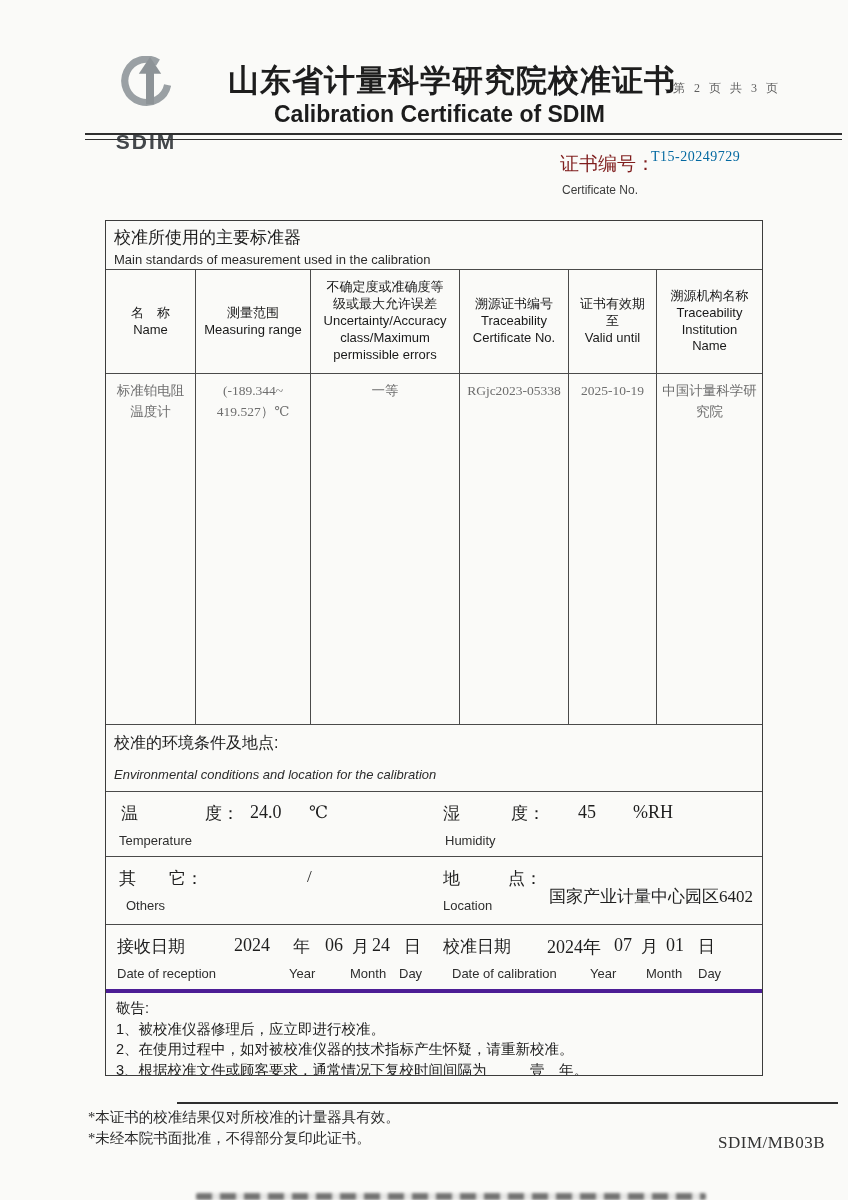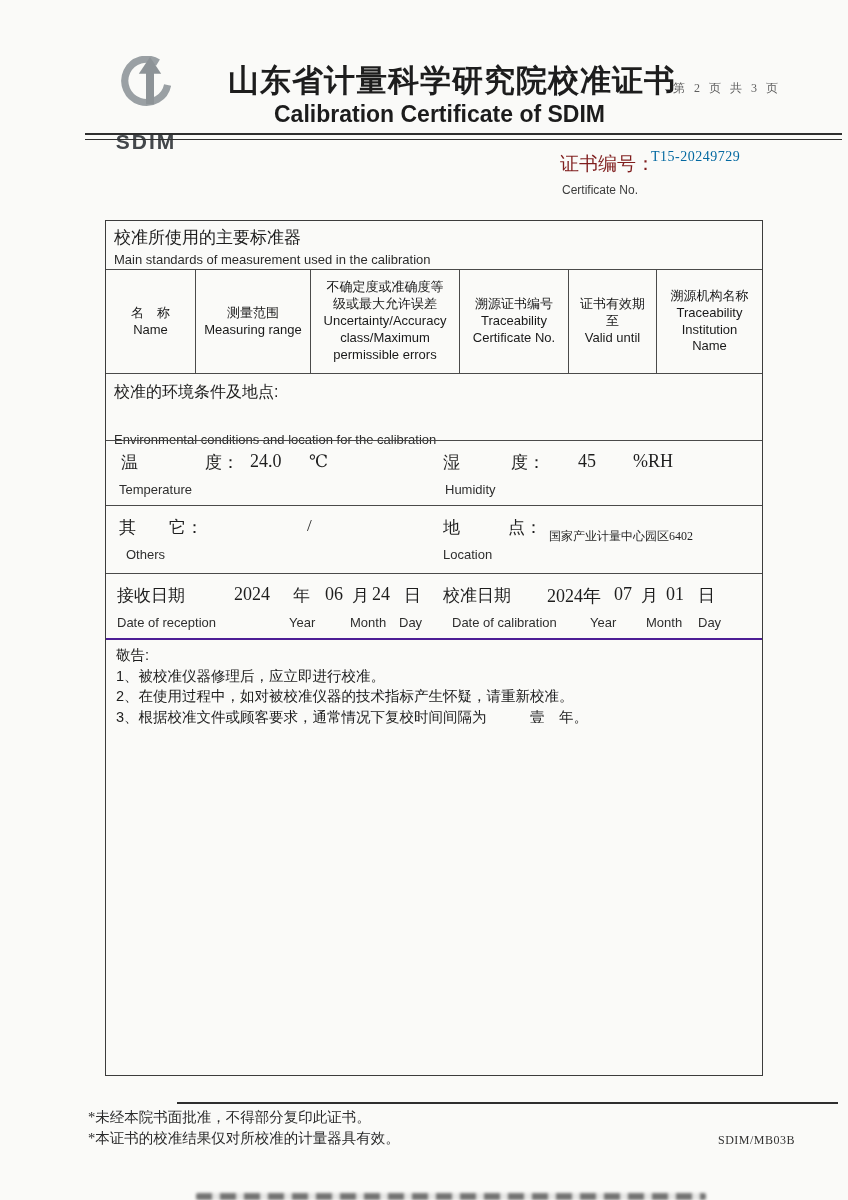--- a/index.html
+++ b/index.html
@@ -39,37 +39,37 @@
   .col{box-sizing:border-box;border-left:1px solid #4a4a4a;}
   .col:first-child{border-left:none;}
   .c1{width:89px;} .c2{width:115px;} .c3{width:149px;}
   .c4{width:109px;} .c5{width:88px;} .c6{width:105px;flex:1;}
   .th{display:flex;align-items:center;justify-content:center;text-align:center;
     font-size:13px;line-height:1.3;color:#191919;font-family:"Liberation Sans",sans-serif;}
   .td{padding-top:7px;text-align:center;font-size:13.5px;line-height:1.55;color:#6e6e6e;}
 
   .sec-title-b{height:67px;border-top:1px solid #4a4a4a;box-sizing:border-box;padding:8px 8px 0 8px;}
   .sec-title-b .sec-title-cn{font-size:16px;}
-  .sec-title-b .sec-title-en{margin-top:29px;}
+  .sec-title-b .sec-title-en{margin-top:13px;font-style:italic;}
 
   .env-row{position:relative;border-top:1px solid #4a4a4a;box-sizing:border-box;}
   .r-temp{height:65px;} .r-other{height:68px;} .r-dates{height:65px;}
   .tok{position:absolute;top:10px;font-size:17px;color:#1e1e1e;white-space:nowrap;}
   .val{font-size:18px;}
   .entok{position:absolute;top:41px;font-size:13px;color:#2e2e2e;
     font-family:"Liberation Sans",sans-serif;white-space:nowrap;}
 
-  .notice{height:86px;border-top:2px solid #4c1d95;box-sizing:border-box;
+  .notice{height:86px;border-top:4px solid #4c1d95;box-sizing:border-box;
     padding:5px 10px 0 10px;font-family:"Liberation Sans",sans-serif;
     font-size:14.5px;line-height:1.42;color:#1d1d1d;}
 
   
   .footer-rule{left:177px;top:1102px;width:661px;border-top:2px solid #2e2e2e;}
   .footer-notes{left:88px;top:1107px;font-size:14.5px;line-height:1.45;color:#2a2a2a;}
-  .form-code{left:718px;top:1133px;font-size:12px;letter-spacing:0.5px;color:#333;}
+  .form-code{left:718px;top:1133px;font-size:17px;letter-spacing:0.5px;color:#333;}
 
   .cutoff{left:196px;top:1193px;width:510px;height:7px;opacity:.7;border-radius:2px;
     background:repeating-linear-gradient(90deg,#3a3a3a 0 16px,rgba(58,58,58,.15) 16px 24px);
     filter:blur(1.6px);}
 </style>
 </head>
 <body>
 
 <div class="abs logo-box">
   <svg class="logo-mark" viewBox="0 0 90 72" aria-hidden="true">
@@ -111,20 +111,31 @@
 Certificate No.</div>
     <div class="col c5 th pre">证书有效期
 至
 Valid until</div>
     <div class="col c6 th pre">溯源机构名称
 Traceability
 Institution
 Name</div>
   </div>
 
+  <div class="tbody">
+    <div class="col c1 td pre">标准铂电阻
+温度计</div>
+    <div class="col c2 td pre">(-189.344~
+419.527）℃</div>
+    <div class="col c3 td pre">一等</div>
+    <div class="col c4 td pre">RGjc2023-05338</div>
+    <div class="col c5 td pre">2025-10-19</div>
+    <div class="col c6 td pre">中国计量科学研
+究院</div>
+  </div>
 
   <div class="sec-title-b">
     <div class="sec-title-cn">校准的环境条件及地点:</div>
     <div class="sec-title-en">Environmental conditions and location for the calibration</div>
   </div>
 
   <div class="env-row r-temp">
     <span class="tok" style="left:15px">温</span>
     <span class="tok" style="left:99px">度：</span>
     <span class="tok val" style="left:144px">24.0</span>
@@ -136,21 +147,21 @@
     <span class="entok" style="left:13px">Temperature</span>
     <span class="entok" style="left:339px">Humidity</span>
   </div>
 
   <div class="env-row r-other">
     <span class="tok" style="left:13px">其</span>
     <span class="tok" style="left:63px">它：</span>
     <span class="tok" style="left:201px">/</span>
     <span class="tok" style="left:337px">地</span>
     <span class="tok" style="left:402px">点：</span>
-    <span class="tok" style="left:443px;font-size:12px;top:22px">国家产业计量中心园区6402</span>
+    <span class="tok" style="left:443px;font-size:17px;top:28px">国家产业计量中心园区6402</span>
     <span class="entok" style="left:20px">Others</span>
     <span class="entok" style="left:337px">Location</span>
   </div>
 
   <div class="env-row r-dates">
     <span class="tok" style="left:11px">接收日期</span>
     <span class="tok val" style="left:128px">2024</span>
     <span class="tok" style="left:187px">年</span>
     <span class="tok val" style="left:219px">06</span>
     <span class="tok" style="left:246px">月</span>
@@ -175,18 +186,18 @@
   <div class="notice">
     <div>敬告:</div>
     <div>1、被校准仪器修理后，应立即进行校准。</div>
     <div>2、在使用过程中，如对被校准仪器的技术指标产生怀疑，请重新校准。</div>
     <div>3、根据校准文件或顾客要求，通常情况下复校时间间隔为　　　壹　年。</div>
   </div>
 </div>
 
 <div class="abs footer-rule"></div>
 <div class="abs footer-notes">
+  <div>*本证书的校准结果仅对所校准的计量器具有效。</div>
   <div>*未经本院书面批准，不得部分复印此证书。</div>
-  <div>*本证书的校准结果仅对所校准的计量器具有效。</div>
 </div>
 <div class="abs form-code">SDIM/MB03B</div>
 
 <div class="abs cutoff"></div>
 
 </body></html>

